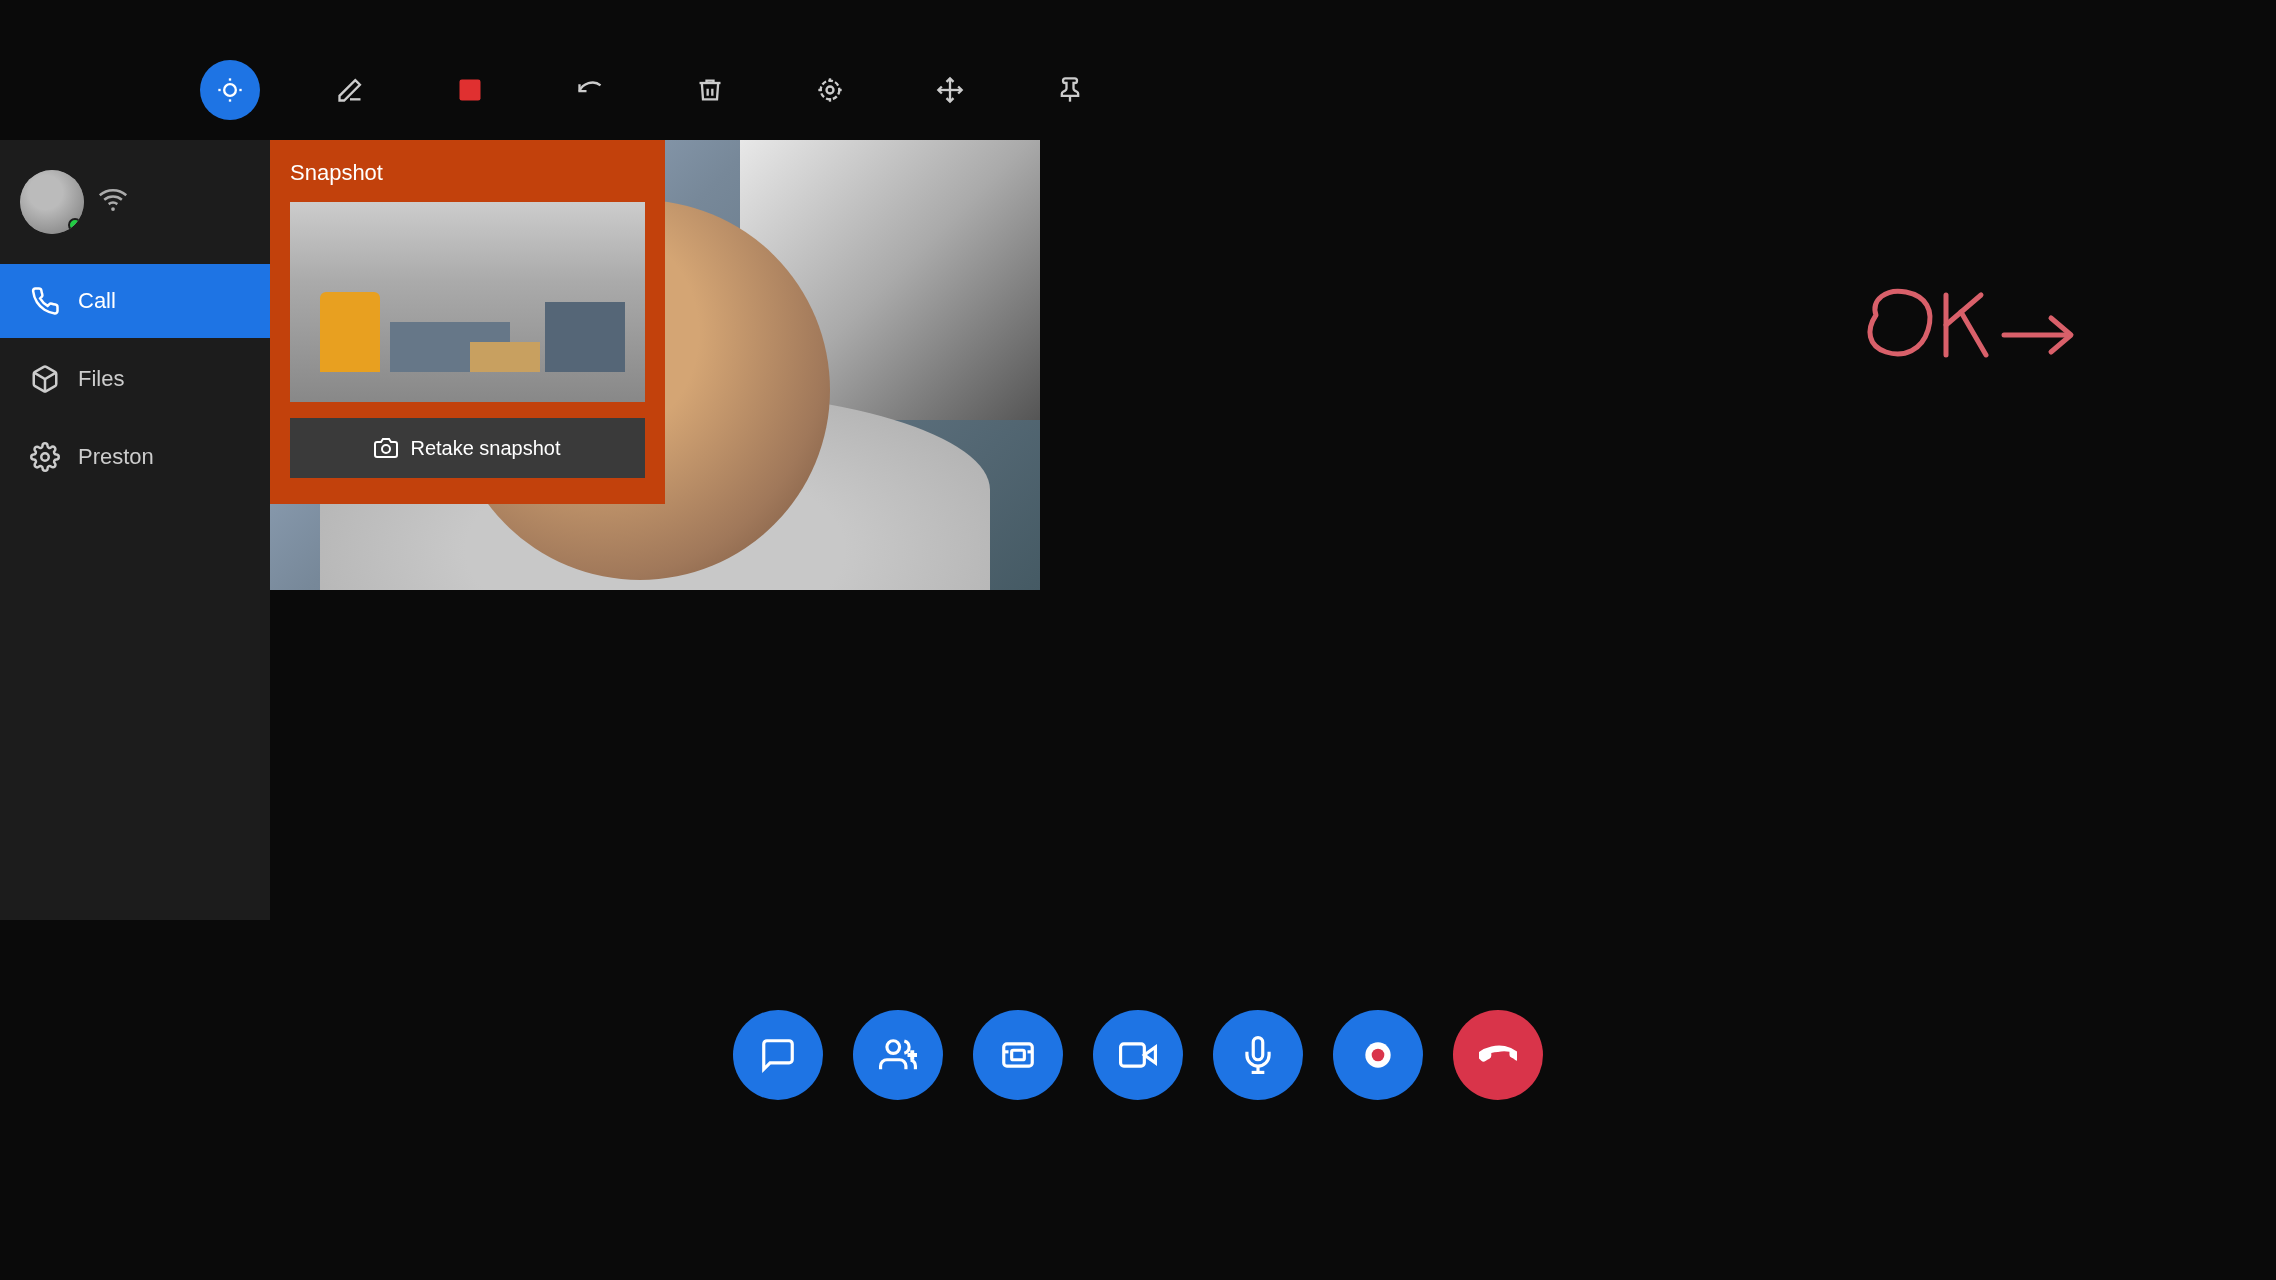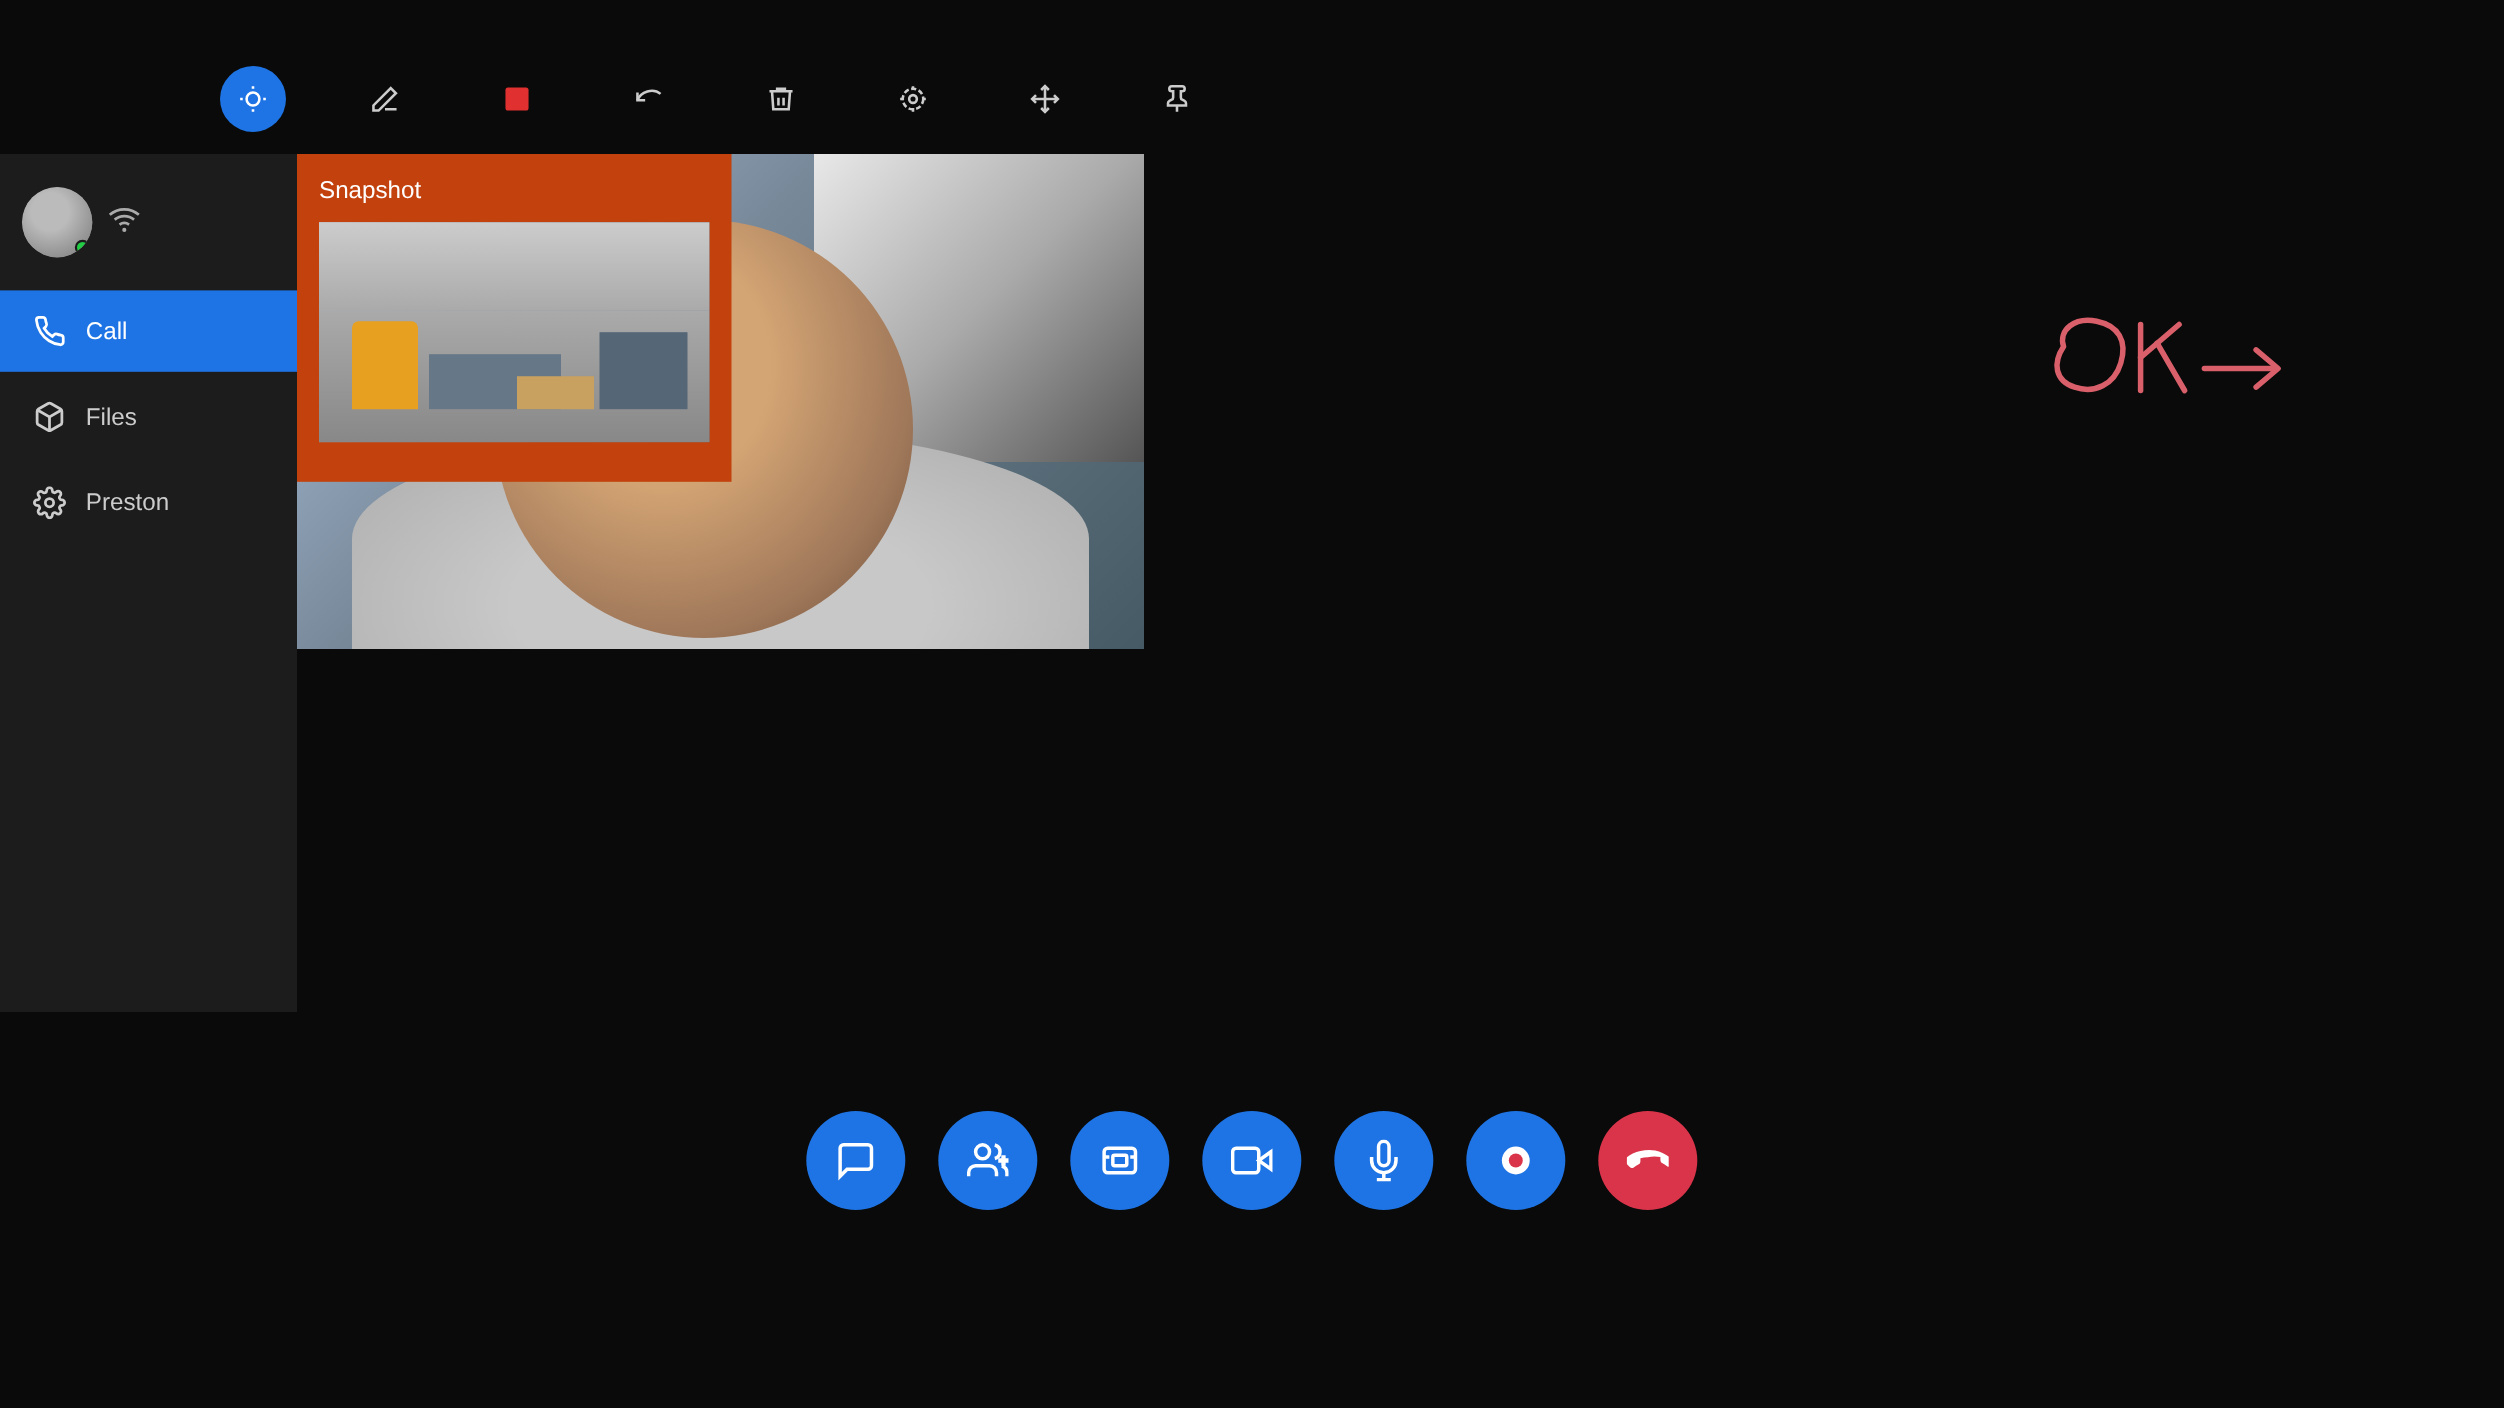--- a/index.html
+++ b/index.html
@@ -444,20 +444,27 @@
 <div class="snapshot-panel">
   <div class="snapshot-title">Snapshot</div>
   <div class="snapshot-preview">
     <div class="snap-ceiling"></div>
     <div class="snap-floor"></div>
     <div class="snap-machine1"></div>
     <div class="snap-machine2"></div>
     <div class="snap-machine3"></div>
     <div class="snap-pallet"></div>
   </div>
+  <button class="snapshot-btn">
+    <svg viewBox="0 0 24 24" fill="none" stroke="currentColor" stroke-width="2">
+      <path d="M23 19a2 2 0 0 1-2 2H3a2 2 0 0 1-2-2V8a2 2 0 0 1 2-2h4l2-3h6l2 3h4a2 2 0 0 1 2 2z"></path>
+      <circle cx="12" cy="13" r="4"></circle>
+    </svg>
+    <span>Retake snapshot</span>
+  </button>
 </div>
 
 <div class="annotation">
   <svg viewBox="0 0 220 130" fill="none" xmlns="http://www.w3.org/2000/svg">
 
     <path d="M20 35 C15 20, 30 8, 50 12 C70 16, 78 30, 72 50 C66 70, 48 78, 30 72 C12 66, 10 50, 20 35Z" stroke="#d9606a" stroke-width="5" fill="none" stroke-linecap="round" stroke-linejoin="round"></path>
 
     <path d="M90 15 L90 75" stroke="#d9606a" stroke-width="5" stroke-linecap="round"></path>
     <path d="M90 45 L125 15" stroke="#d9606a" stroke-width="5" stroke-linecap="round"></path>
     <path d="M105 32 L130 75" stroke="#d9606a" stroke-width="5" stroke-linecap="round"></path>

